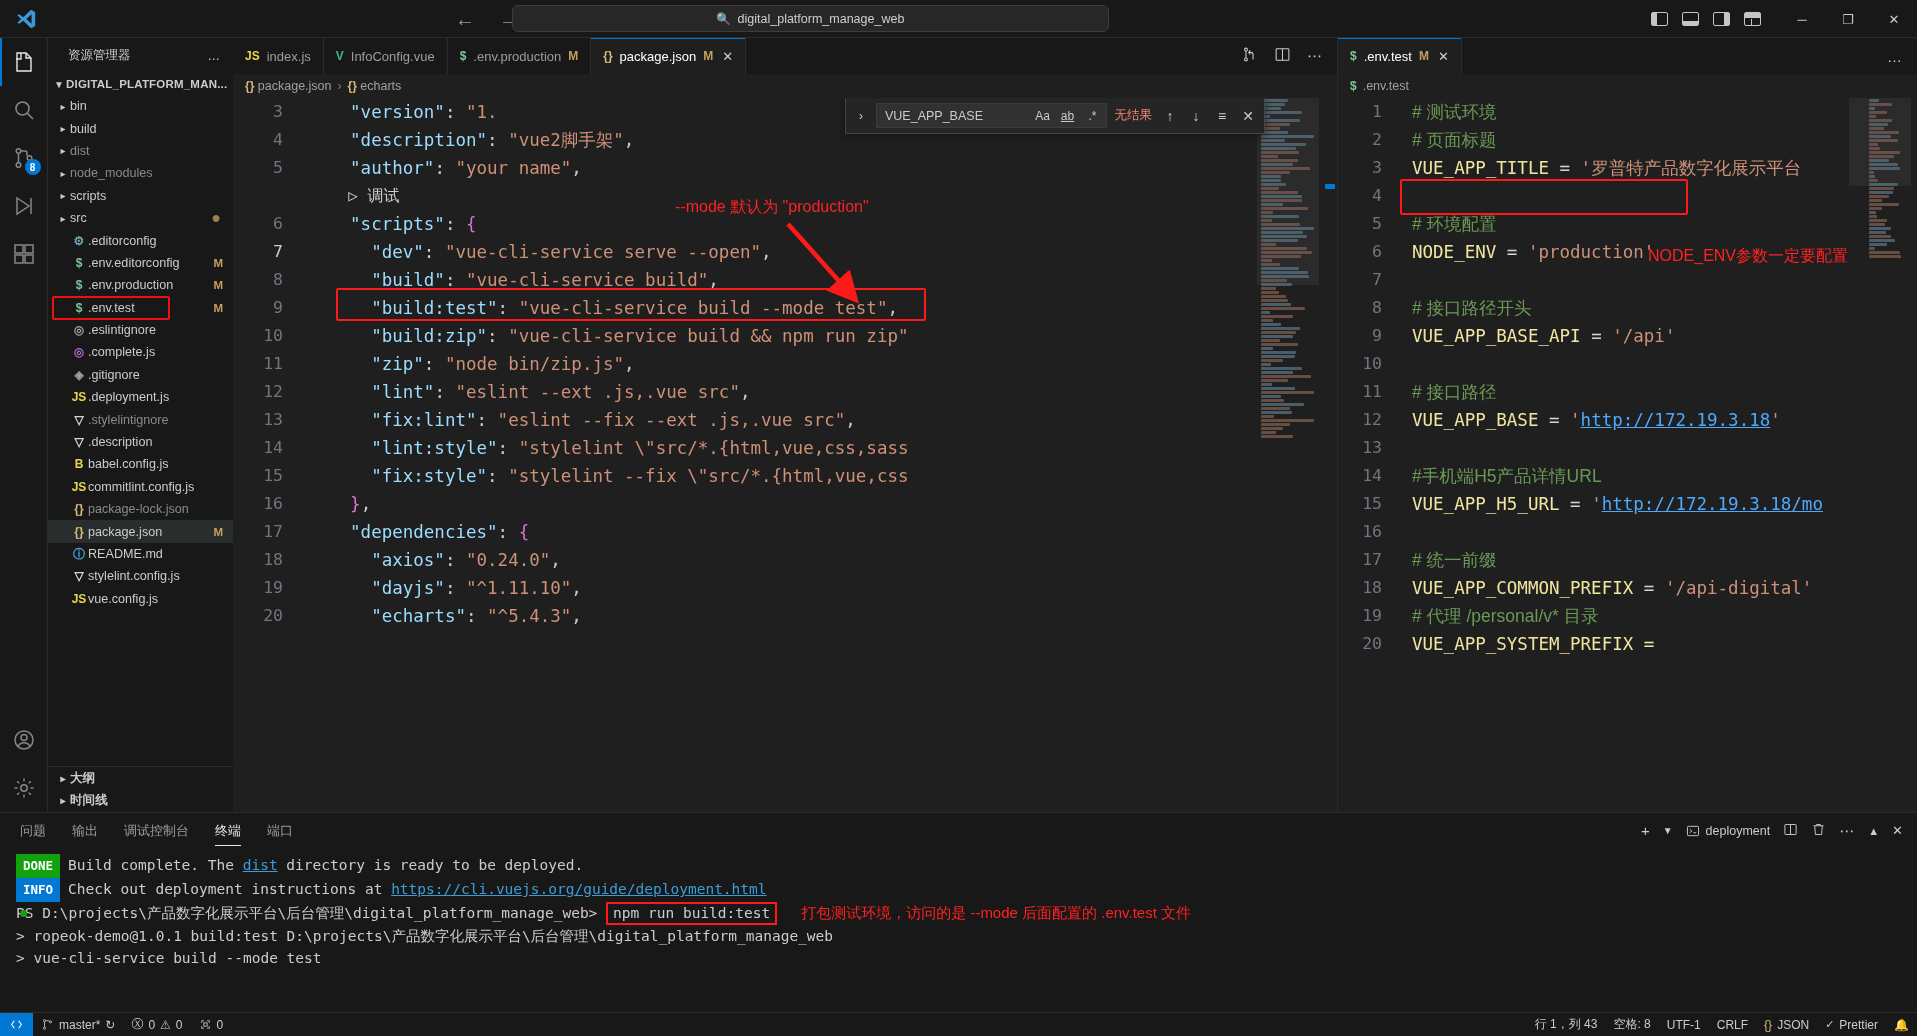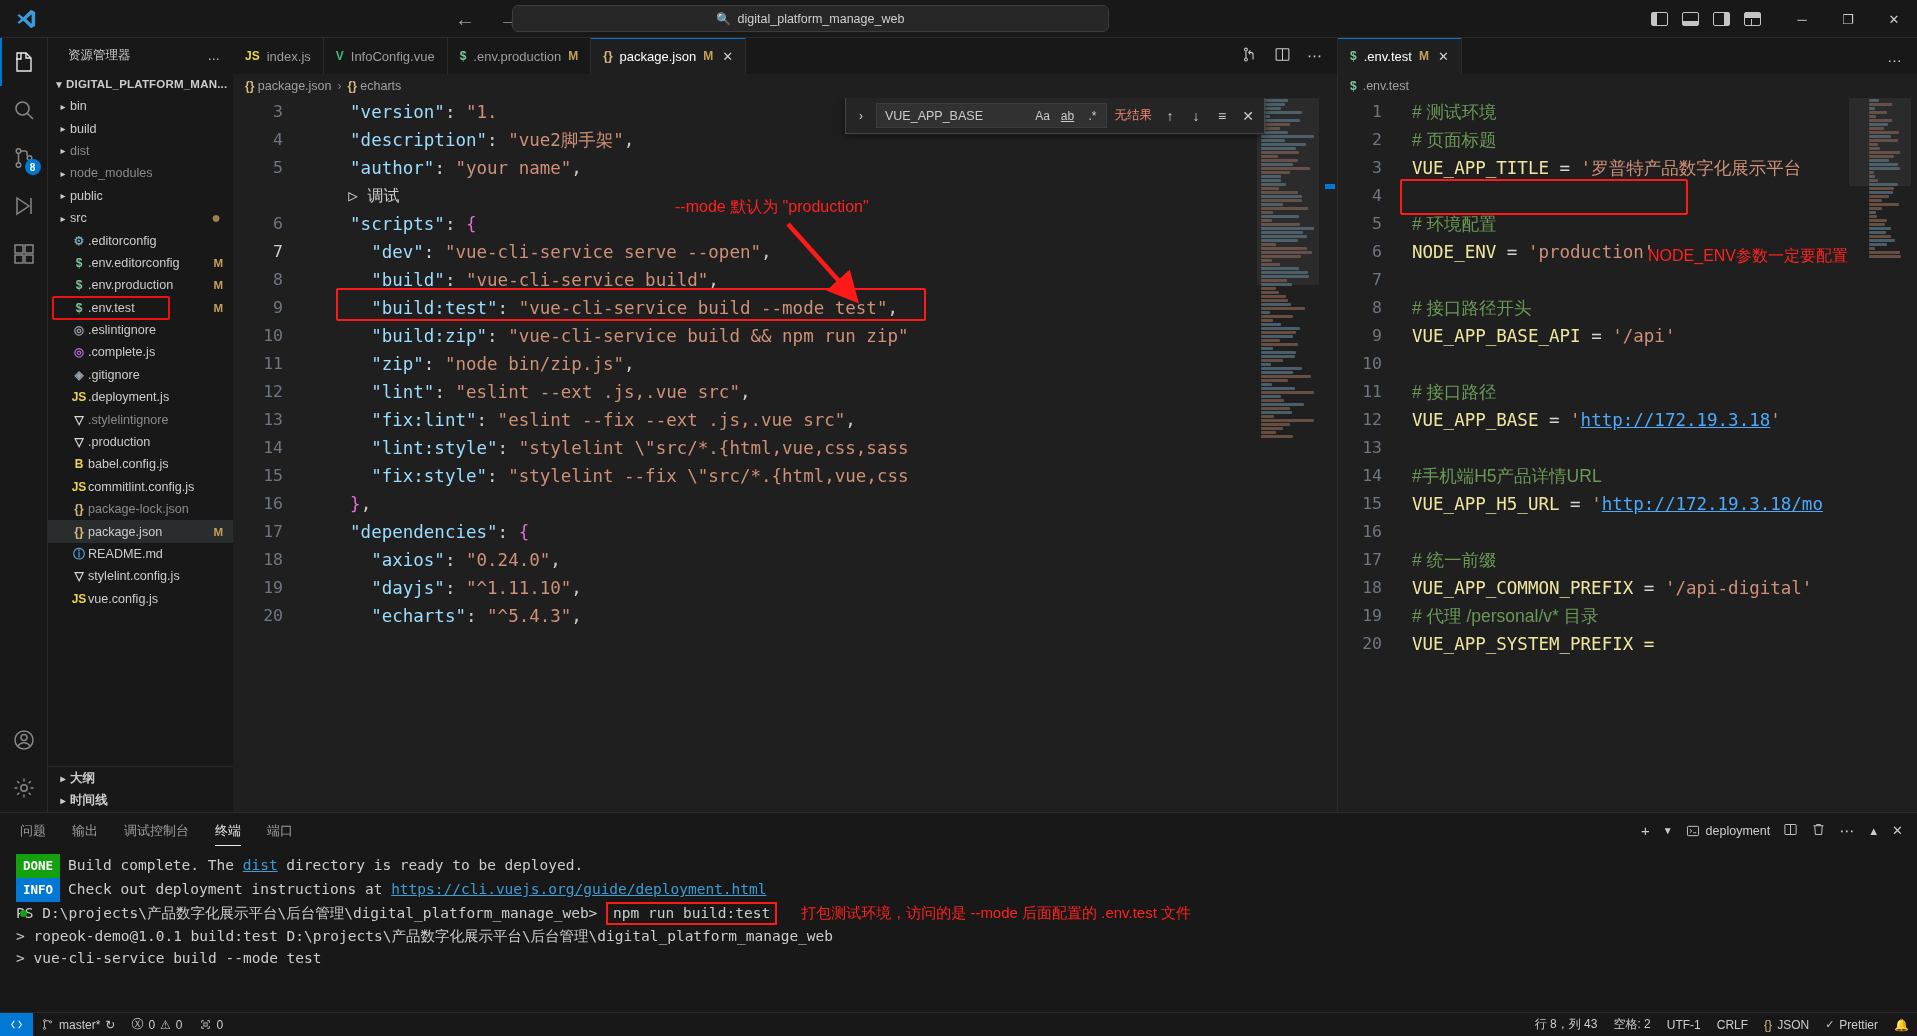--- a/index.html
+++ b/index.html
@@ -271,21 +271,21 @@
           <div class="row dim">
             <span class="tw">▸</span>
             <span class="nm">dist</span>
           </div>
           <div class="row dim">
             <span class="tw">▸</span>
             <span class="nm">node_modules</span>
           </div>
           <div class="row">
             <span class="tw">▸</span>
-            <span class="nm">public</span>
+            <span class="nm">scripts</span>
           </div>
           <div class="row">
             <span class="tw">▸</span>
             <span class="nm">src</span>
             <span class="dot">●</span>
           </div>
           <div class="row">
             <span class="tw"></span>
             <span class="ic" style="color:#6fa8b5">⚙</span>
             <span class="nm">.editorconfig</span>
@@ -330,21 +330,21 @@
             <span class="nm">.deployment.js</span>
           </div>
           <div class="row dim">
             <span class="tw"></span>
             <span class="ic" style="color:#d6d6d6">▽</span>
             <span class="nm">.stylelintignore</span>
           </div>
           <div class="row">
             <span class="tw"></span>
             <span class="ic" style="color:#d6d6d6">▽</span>
-            <span class="nm">.production</span>
+            <span class="nm">.description</span>
           </div>
           <div class="row">
             <span class="tw"></span>
             <span class="ic" style="color:#e8d44d">B</span>
             <span class="nm">babel.config.js</span>
           </div>
           <div class="row">
             <span class="tw"></span>
             <span class="ic" style="color:#e8d44d">JS</span>
             <span class="nm">commitlint.config.js</span>
@@ -682,22 +682,22 @@
       </div>
       <div class="sti">
         <svg viewBox="0 0 24 24" width="13" height="13" fill="none" stroke="#cccccc" stroke-width="1.6">
             <path d="M5 9V5h4M19 9V5h-4M5 15v4h4M19 15v4h-4"></path>
             <rect x="9" y="9" width="6" height="6"></rect>
           </svg>
         <span>0</span>
       </div>
     </div>
     <div class="st-r">
-      <div class="sti">行 8，列 43</div>
-      <div class="sti">空格: 2</div>
+      <div class="sti">行 1，列 43</div>
+      <div class="sti">空格: 8</div>
       <div class="sti">UTF-1</div>
       <div class="sti">CRLF</div>
       <div class="sti">
         <span style="color:#d7ba7d">{}</span>
         <span>JSON</span>
       </div>
       <div class="sti">
         <span style="font-size:11px">✓</span>
         <span>Prettier</span>
       </div>

